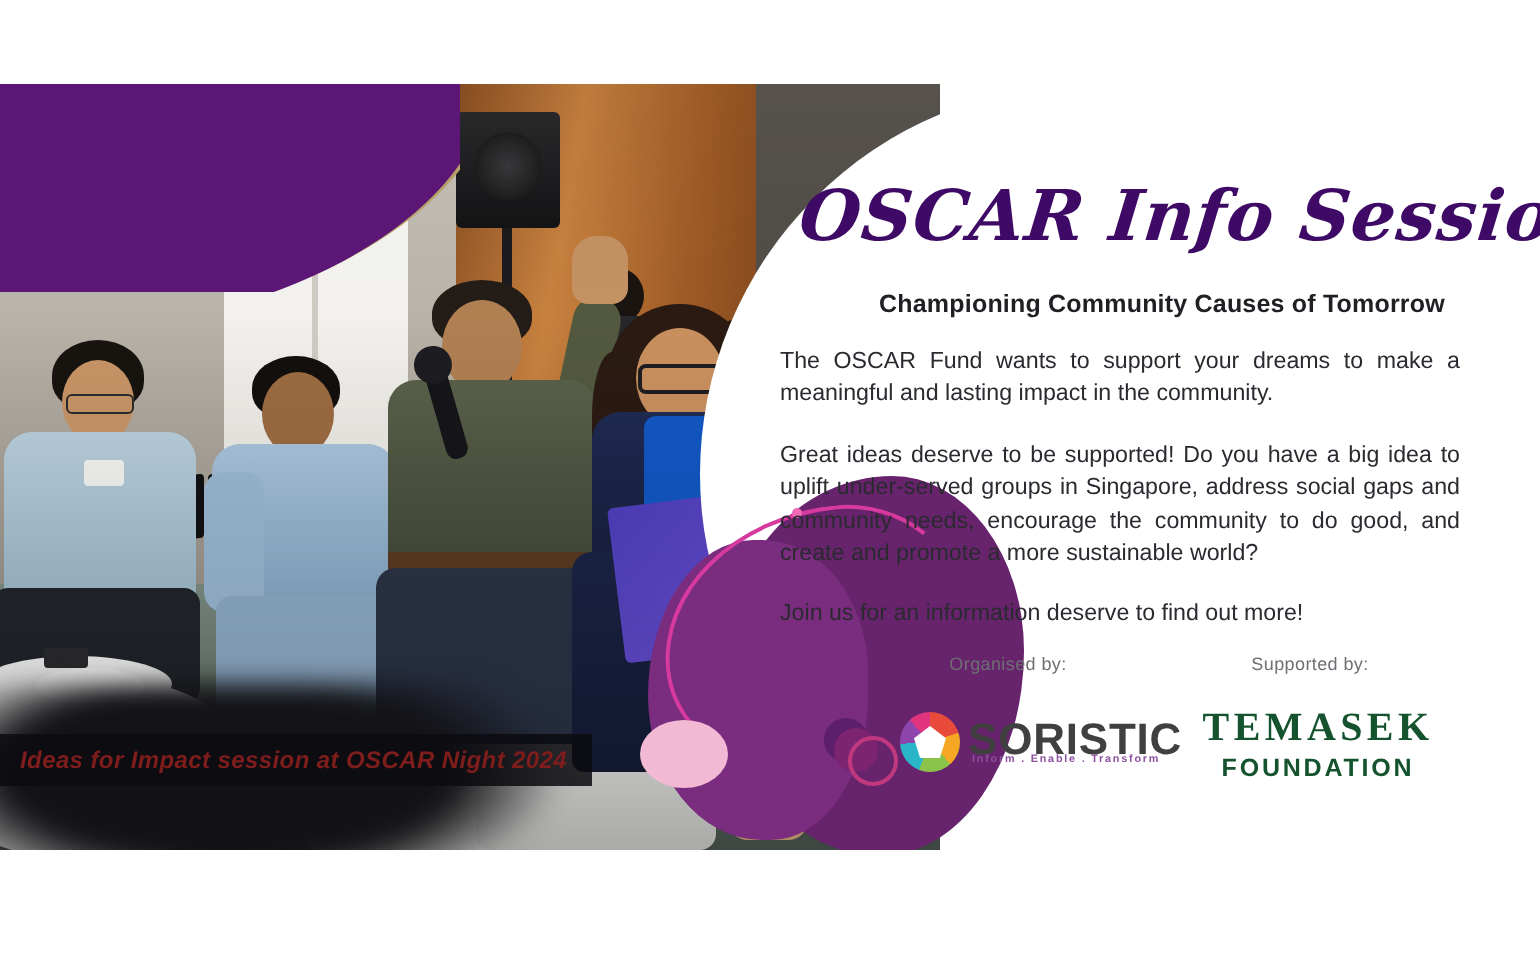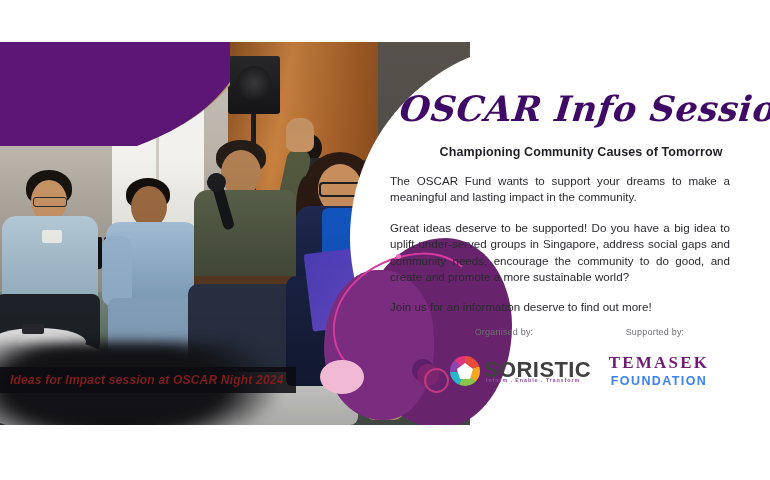--- a/index.html
+++ b/index.html
@@ -196,22 +196,22 @@
     background:conic-gradient(#e84b3c 0 20%,#f5a623 0 38%,#8ac24a 0 56%,#29b6c9 0 74%,#8e44ad 0 88%,#e0347e 0 100%);}
   .mark-pin:after{content:"";position:absolute;left:7px;top:7px;width:16px;height:16px;
     background:#ffffff;border-radius:4px;
     clip-path:polygon(50% 0,100% 38%,81% 100%,19% 100%,0 38%);}
   .soristic-word{position:absolute;left:80px;top:6px;font-size:22px;font-weight:800;
     color:#404040;letter-spacing:.4px;}
   .soristic-tag{position:absolute;left:82px;top:26px;font-size:5.4px;font-weight:700;
     color:#8d4fa0;letter-spacing:.9px;}
 
   .logos-sup{position:absolute;left:174px;top:26px;width:150px;text-align:center;}
-  .tem1{font-family:"Liberation Serif",serif;font-size:17px;font-weight:700;color:#701a75;letter-spacing:2.2px;}
-  .tem2{font-size:12.5px;font-weight:600;color:#3b82f6;letter-spacing:1.4px;margin-top:1px;}
+  .tem1{font-family:"Liberation Serif",serif;font-size:20px;font-weight:700;color:#14532d;letter-spacing:2.2px;}
+  .tem2{font-size:12.5px;font-weight:600;color:#14532d;letter-spacing:1.4px;margin-top:1px;}
 
   
   .caption{
     position:absolute;left:0px;top:325px;padding:6px 12px 6px 10px;
     background:rgba(12,12,16,0.86);
     color:#7f1d1d;font-size:12px;font-style:italic;font-weight:700;
     letter-spacing:.2px;white-space:nowrap;
   }
 </style>
 </head>

